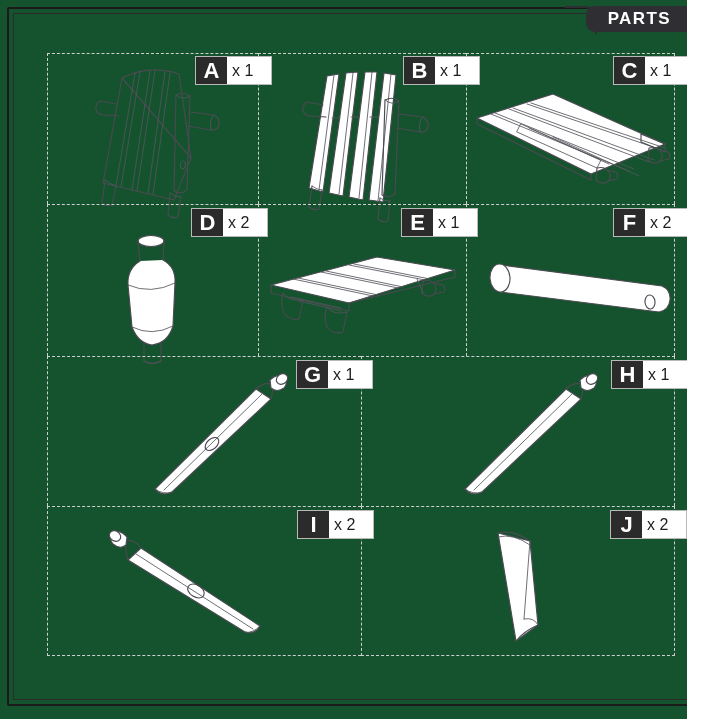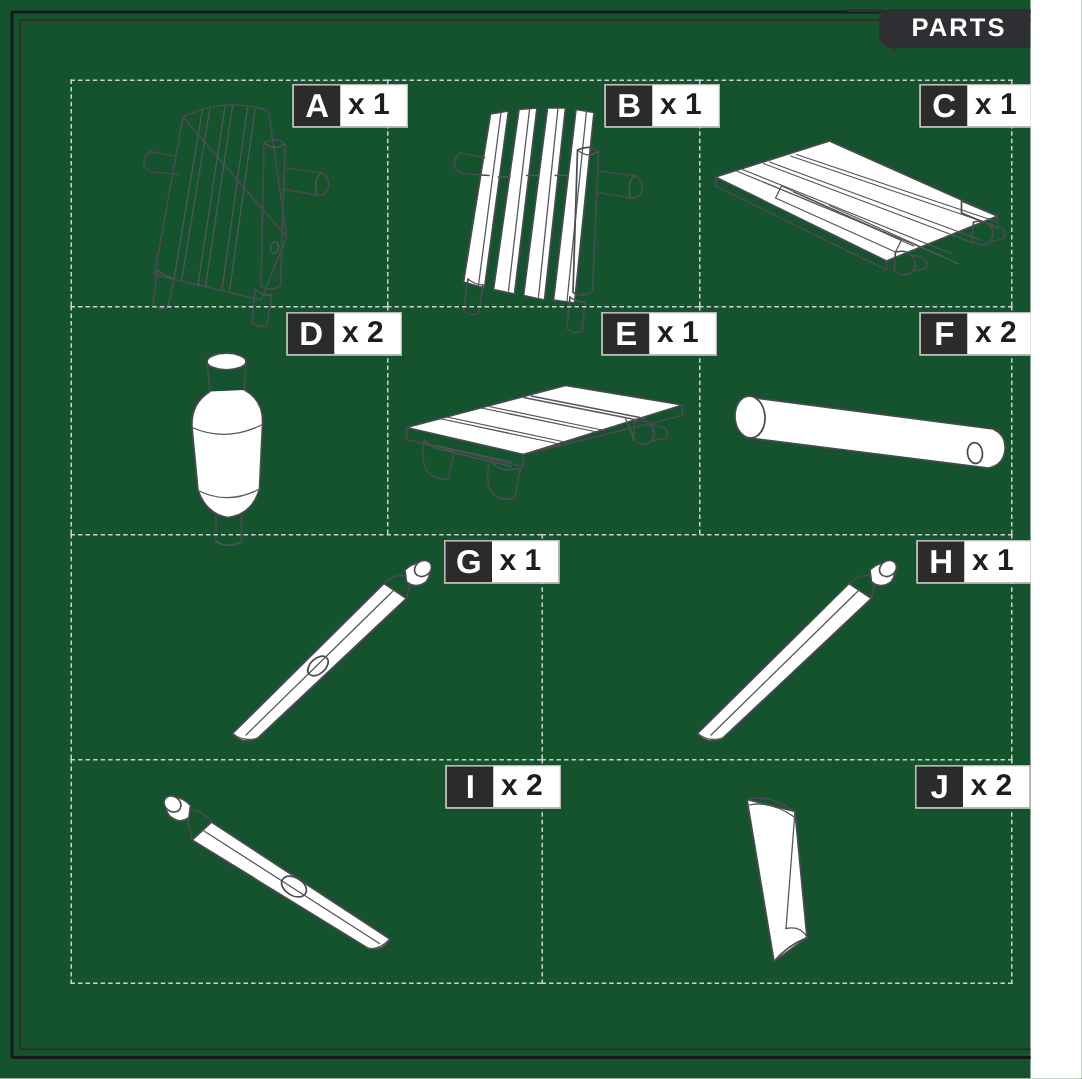--- a/index.html
+++ b/index.html
@@ -109,25 +109,24 @@
     font-weight: bold;
     line-height: 27px;
     text-align: center;
     font-family: "Liberation Sans", sans-serif;
   }
   .badge .qty {
     min-width: 33px;
     padding: 0 6px 0 5px;
     background: #ffffff;
     color: #1d1d1d;
-    font-size: 20px;
+    font-size: 16px;
     line-height: 27px;
     text-align: left;
     white-space: nowrap;
-    font-weight: bold;
   }
 
   .art {
     position: absolute;
     overflow: visible;
   }
   svg { display: block; overflow: visible; }
   .ln { fill: none; stroke: #4a4a52; stroke-width: 1.15; stroke-linejoin: round; stroke-linecap: round; }
   .ln-t { fill: none; stroke: #55555d; stroke-width: 0.85; stroke-linejoin: round; stroke-linecap: round; }
   .fil { fill: #ffffff; stroke: #4a4a52; stroke-width: 1.15; stroke-linejoin: round; stroke-linecap: round; }

